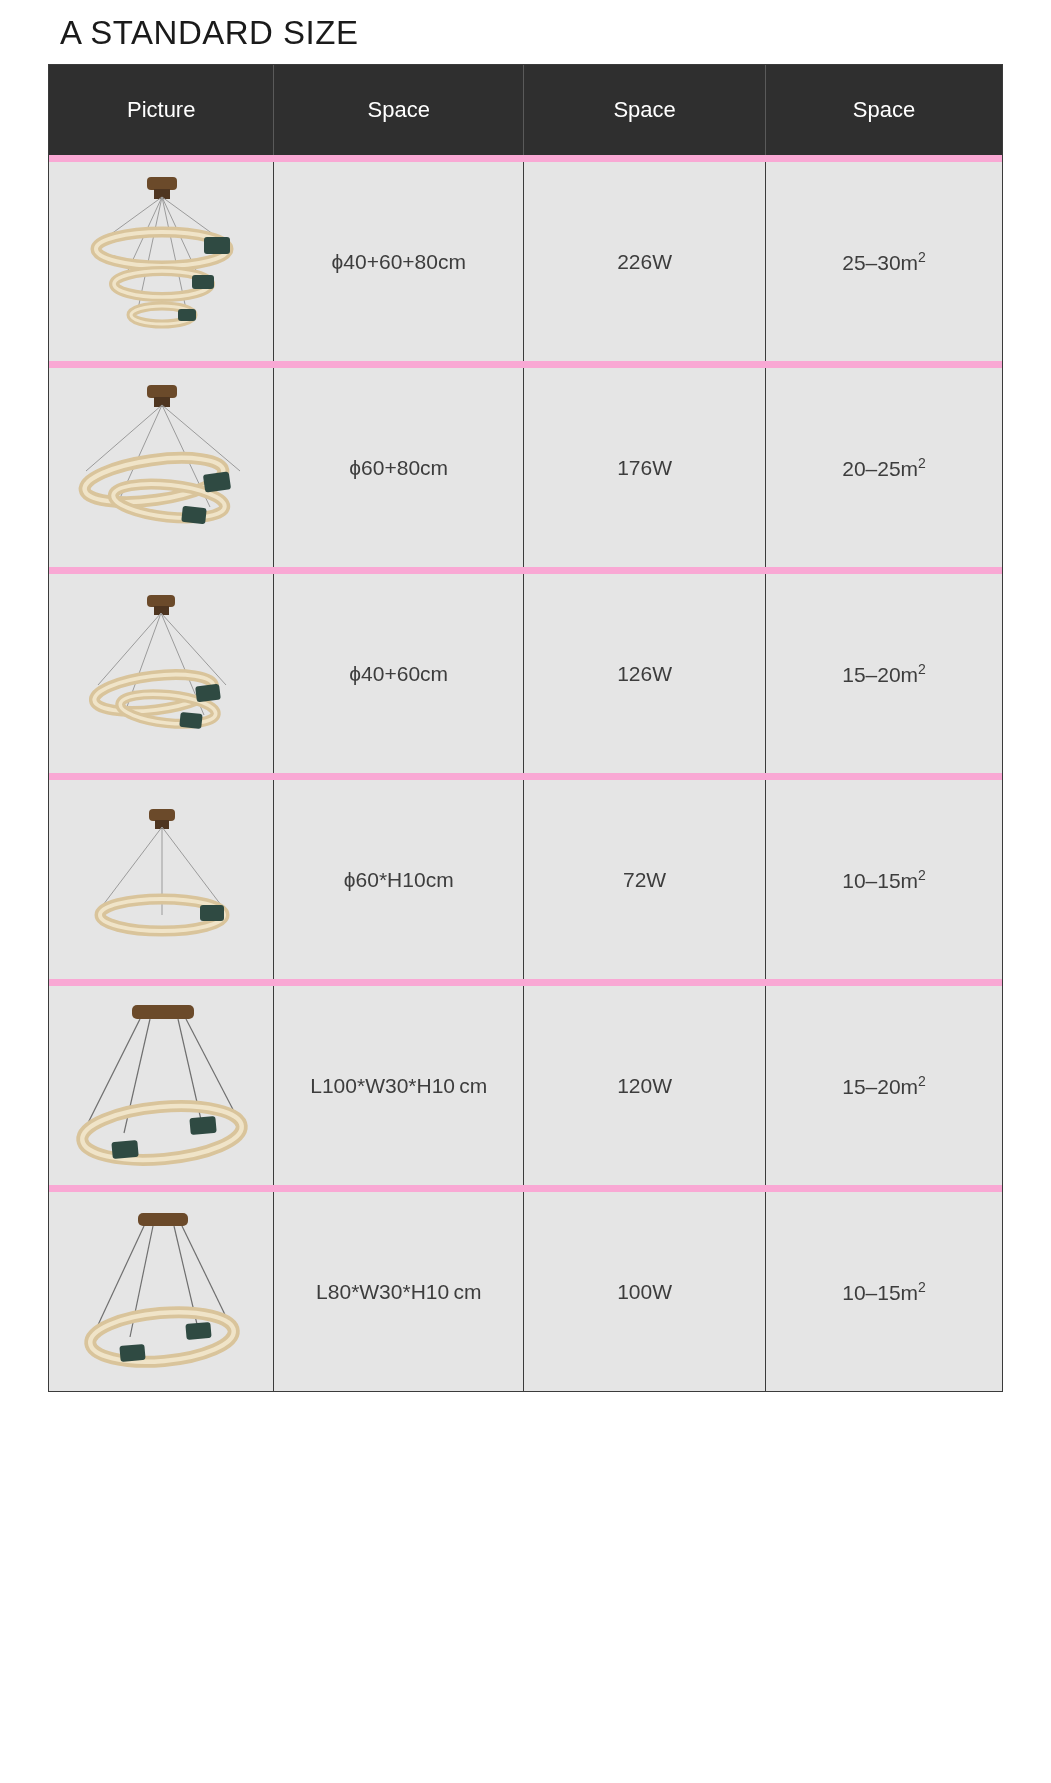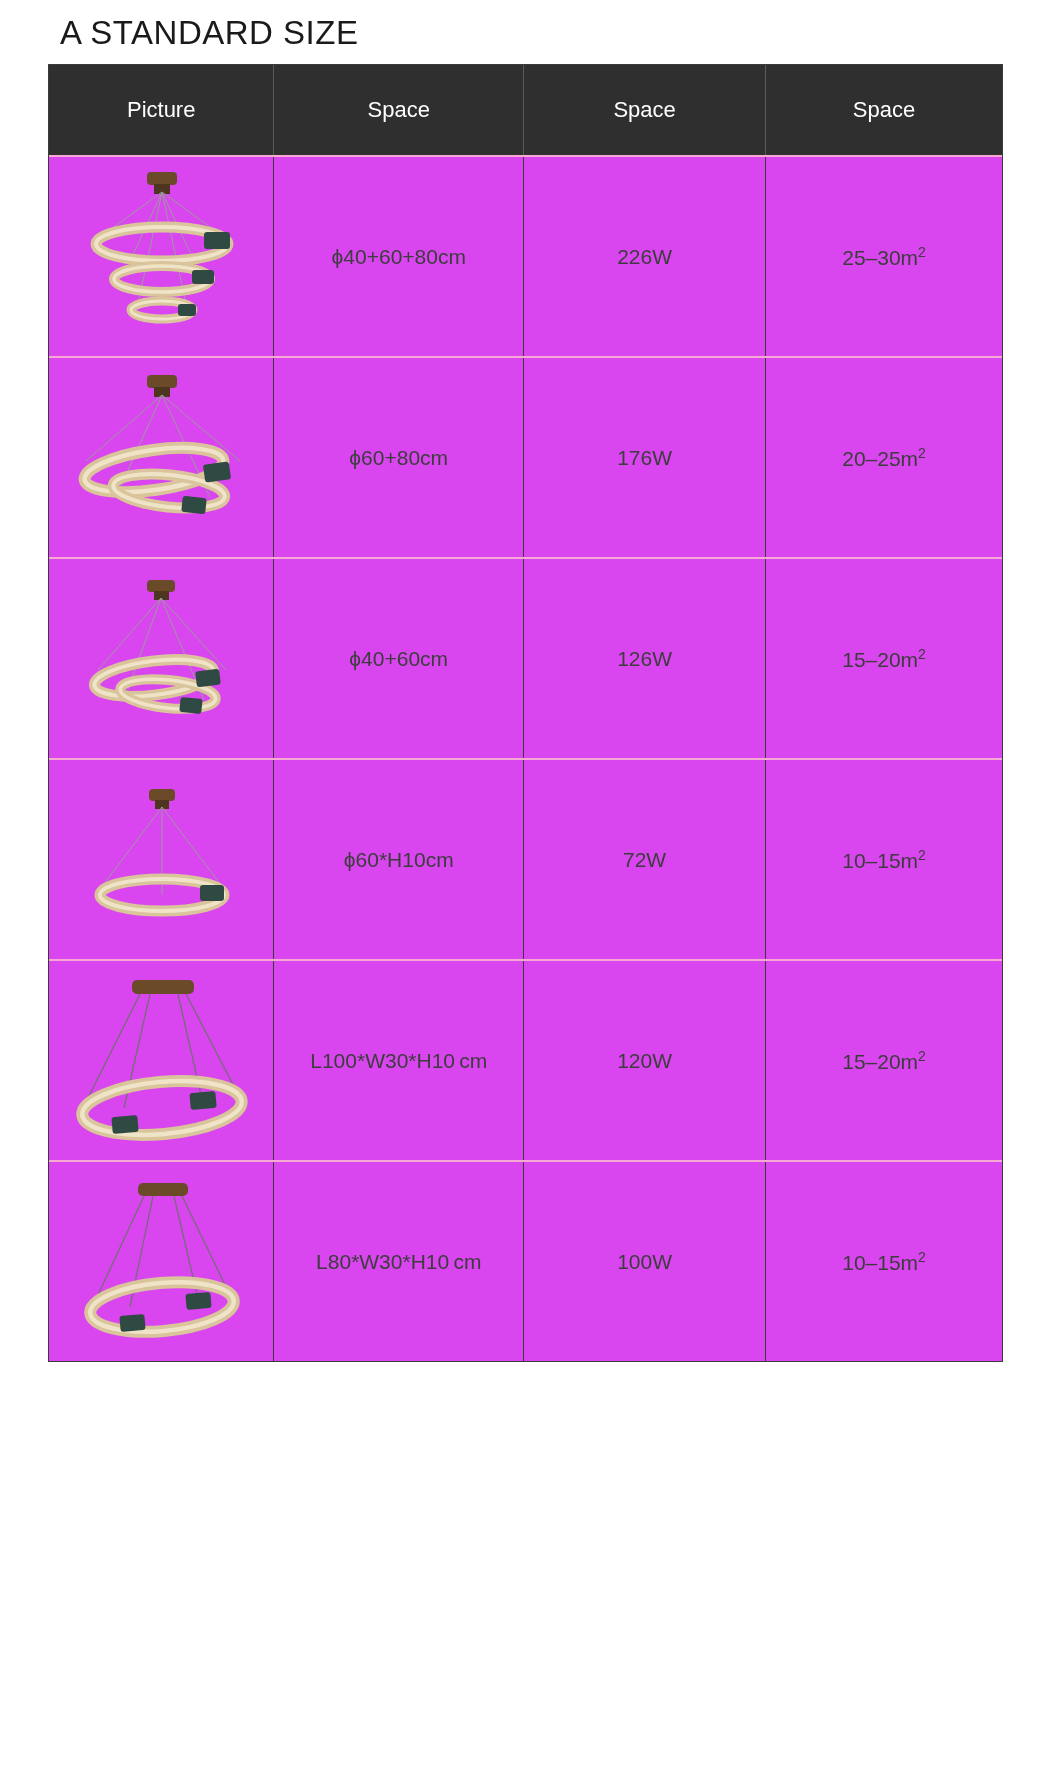--- a/index.html
+++ b/index.html
@@ -49,28 +49,28 @@
     font-size: 22px;
     font-weight: 400;
     height: 88px;
     border-right: 1px solid #5a5a5a;
     text-align: center;
     vertical-align: middle;
   }
   table.spec thead th:last-child { border-right: none; }
 
   table.spec tbody td {
-    border-top: 2px solid #f9a8d4;
+    border-top: 7px solid #f9a8d4;
     border-right: 1px solid #3b3b3b;
     text-align: center;
     vertical-align: middle;
     font-size: 21px;
     color: #3d3d3d;
     height: 197px;
-    background: #d946ef;
+    background: #e5e5e5;
   }
   table.spec tbody td:last-child { border-right: none; text-align: center; }
   table.spec tbody tr:last-child td { }
 
   td.pic-cell {
     padding: 0;
     position: relative;
   }
   .sup { font-size: 14px; vertical-align: super; }
 

